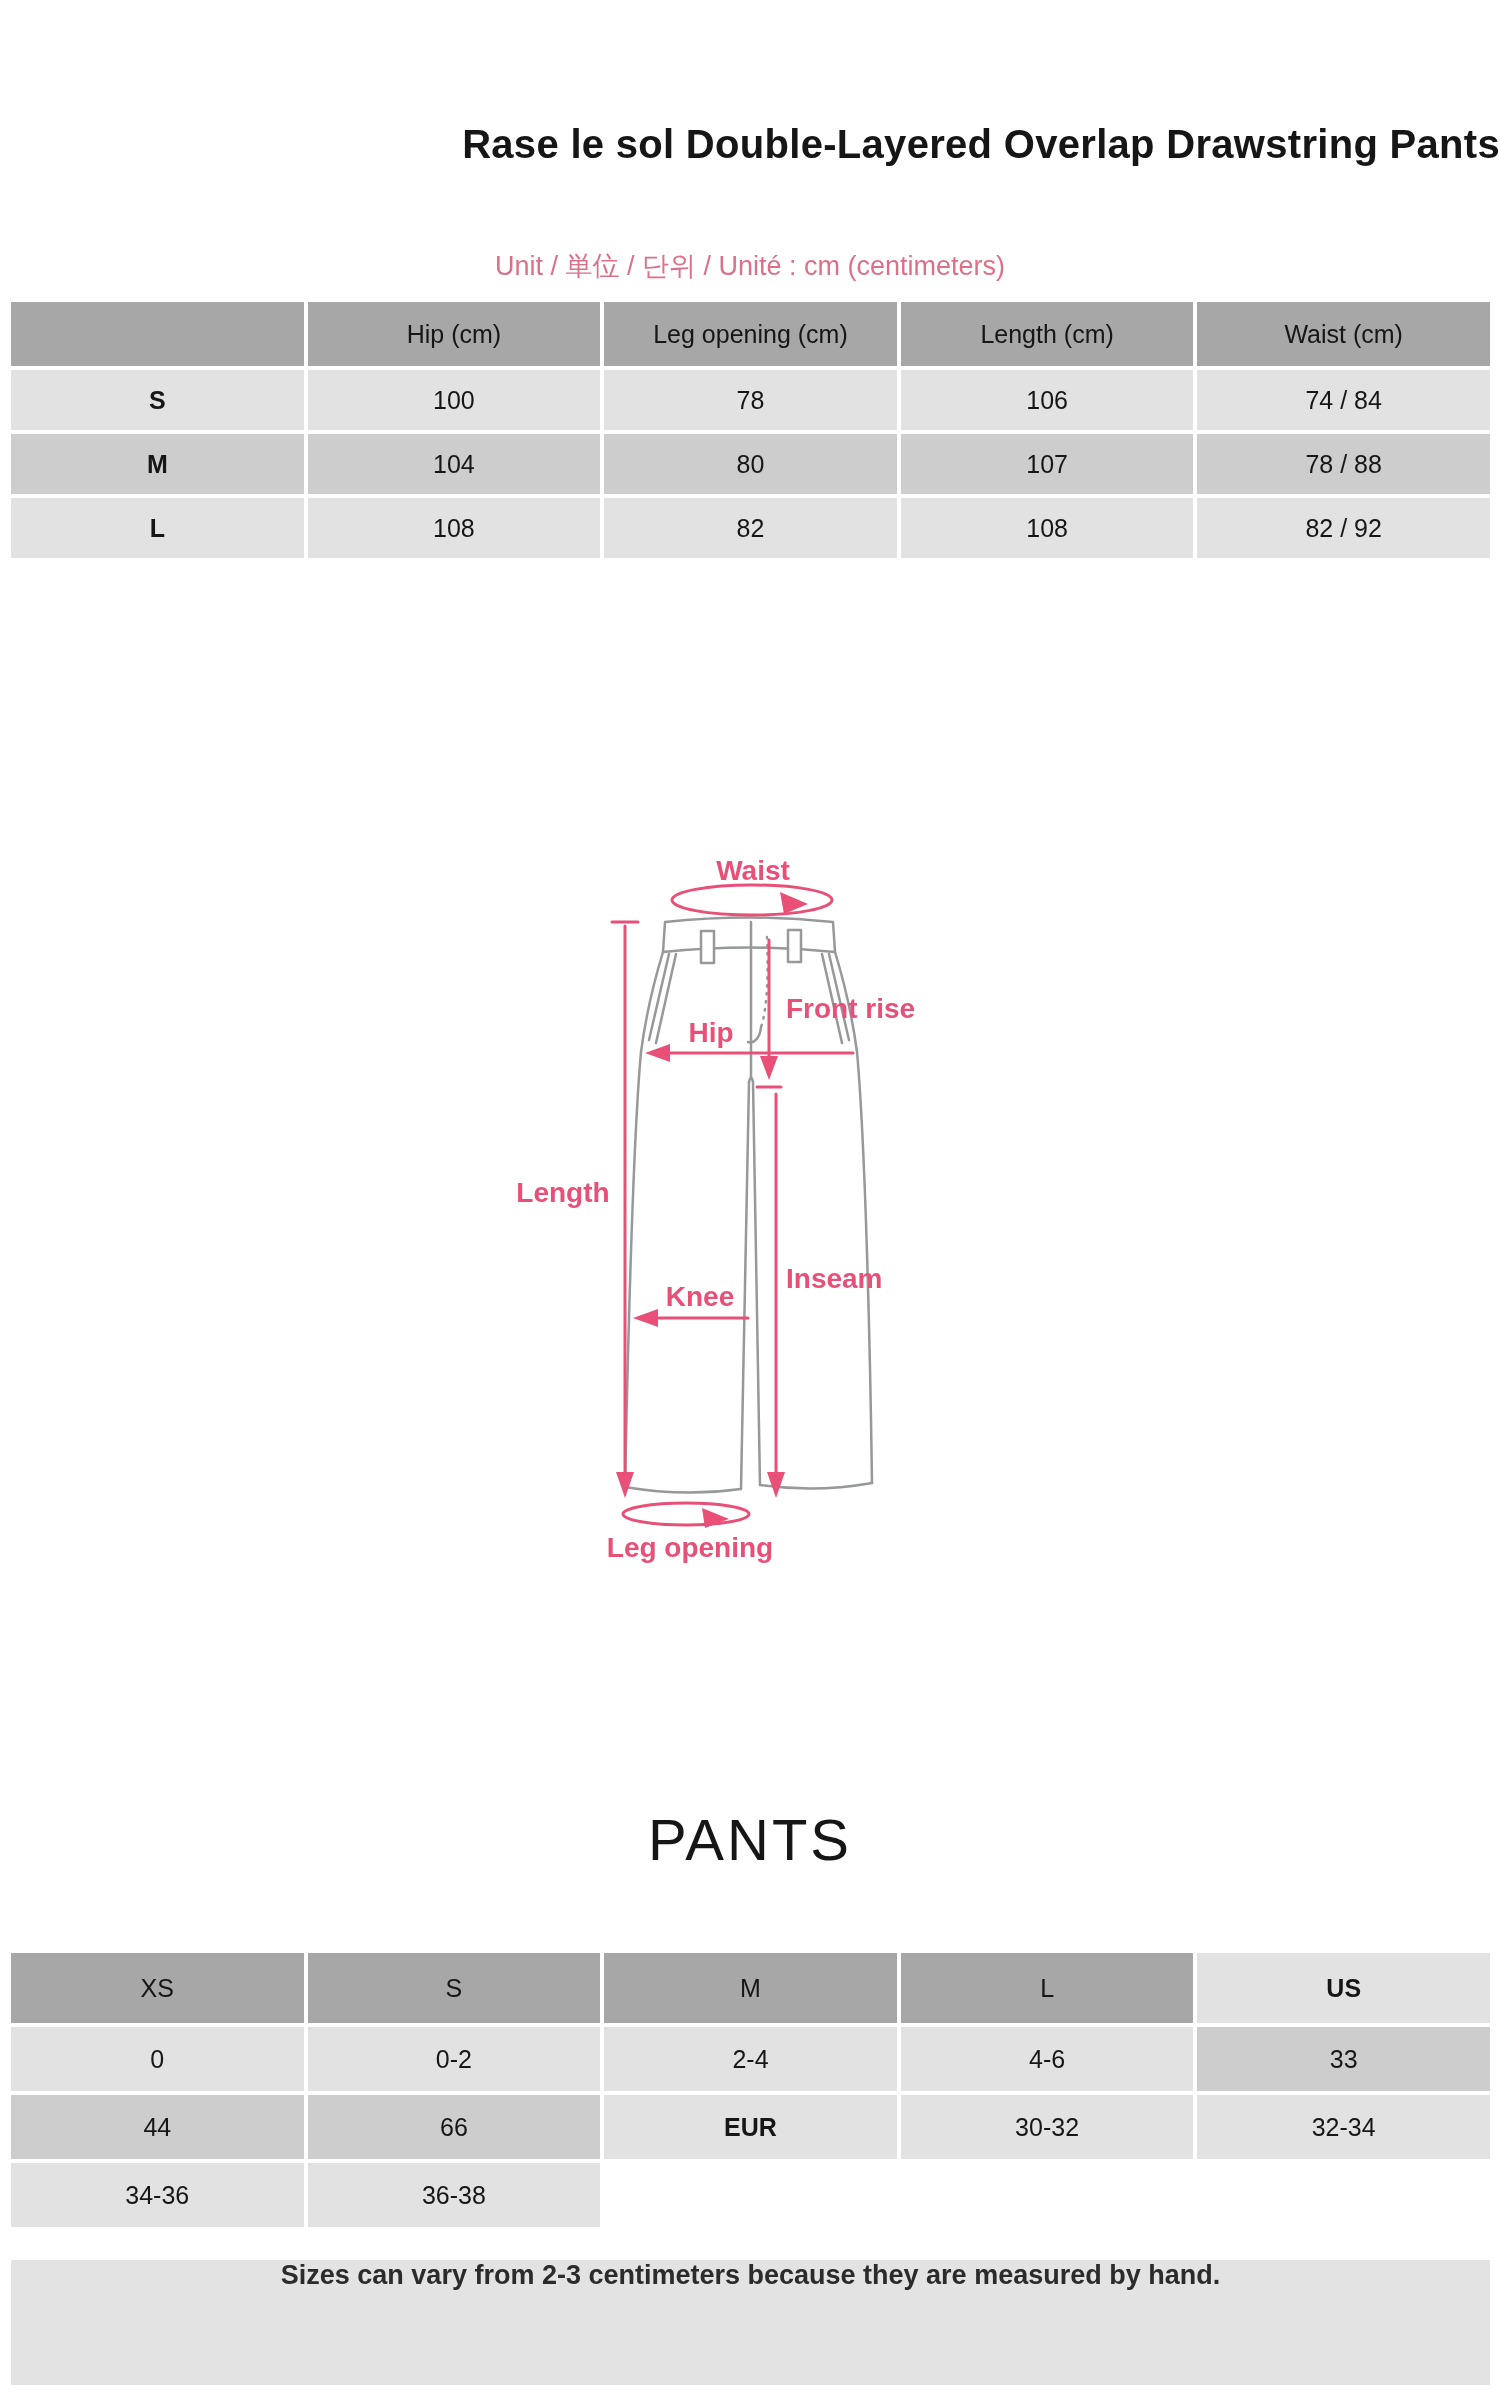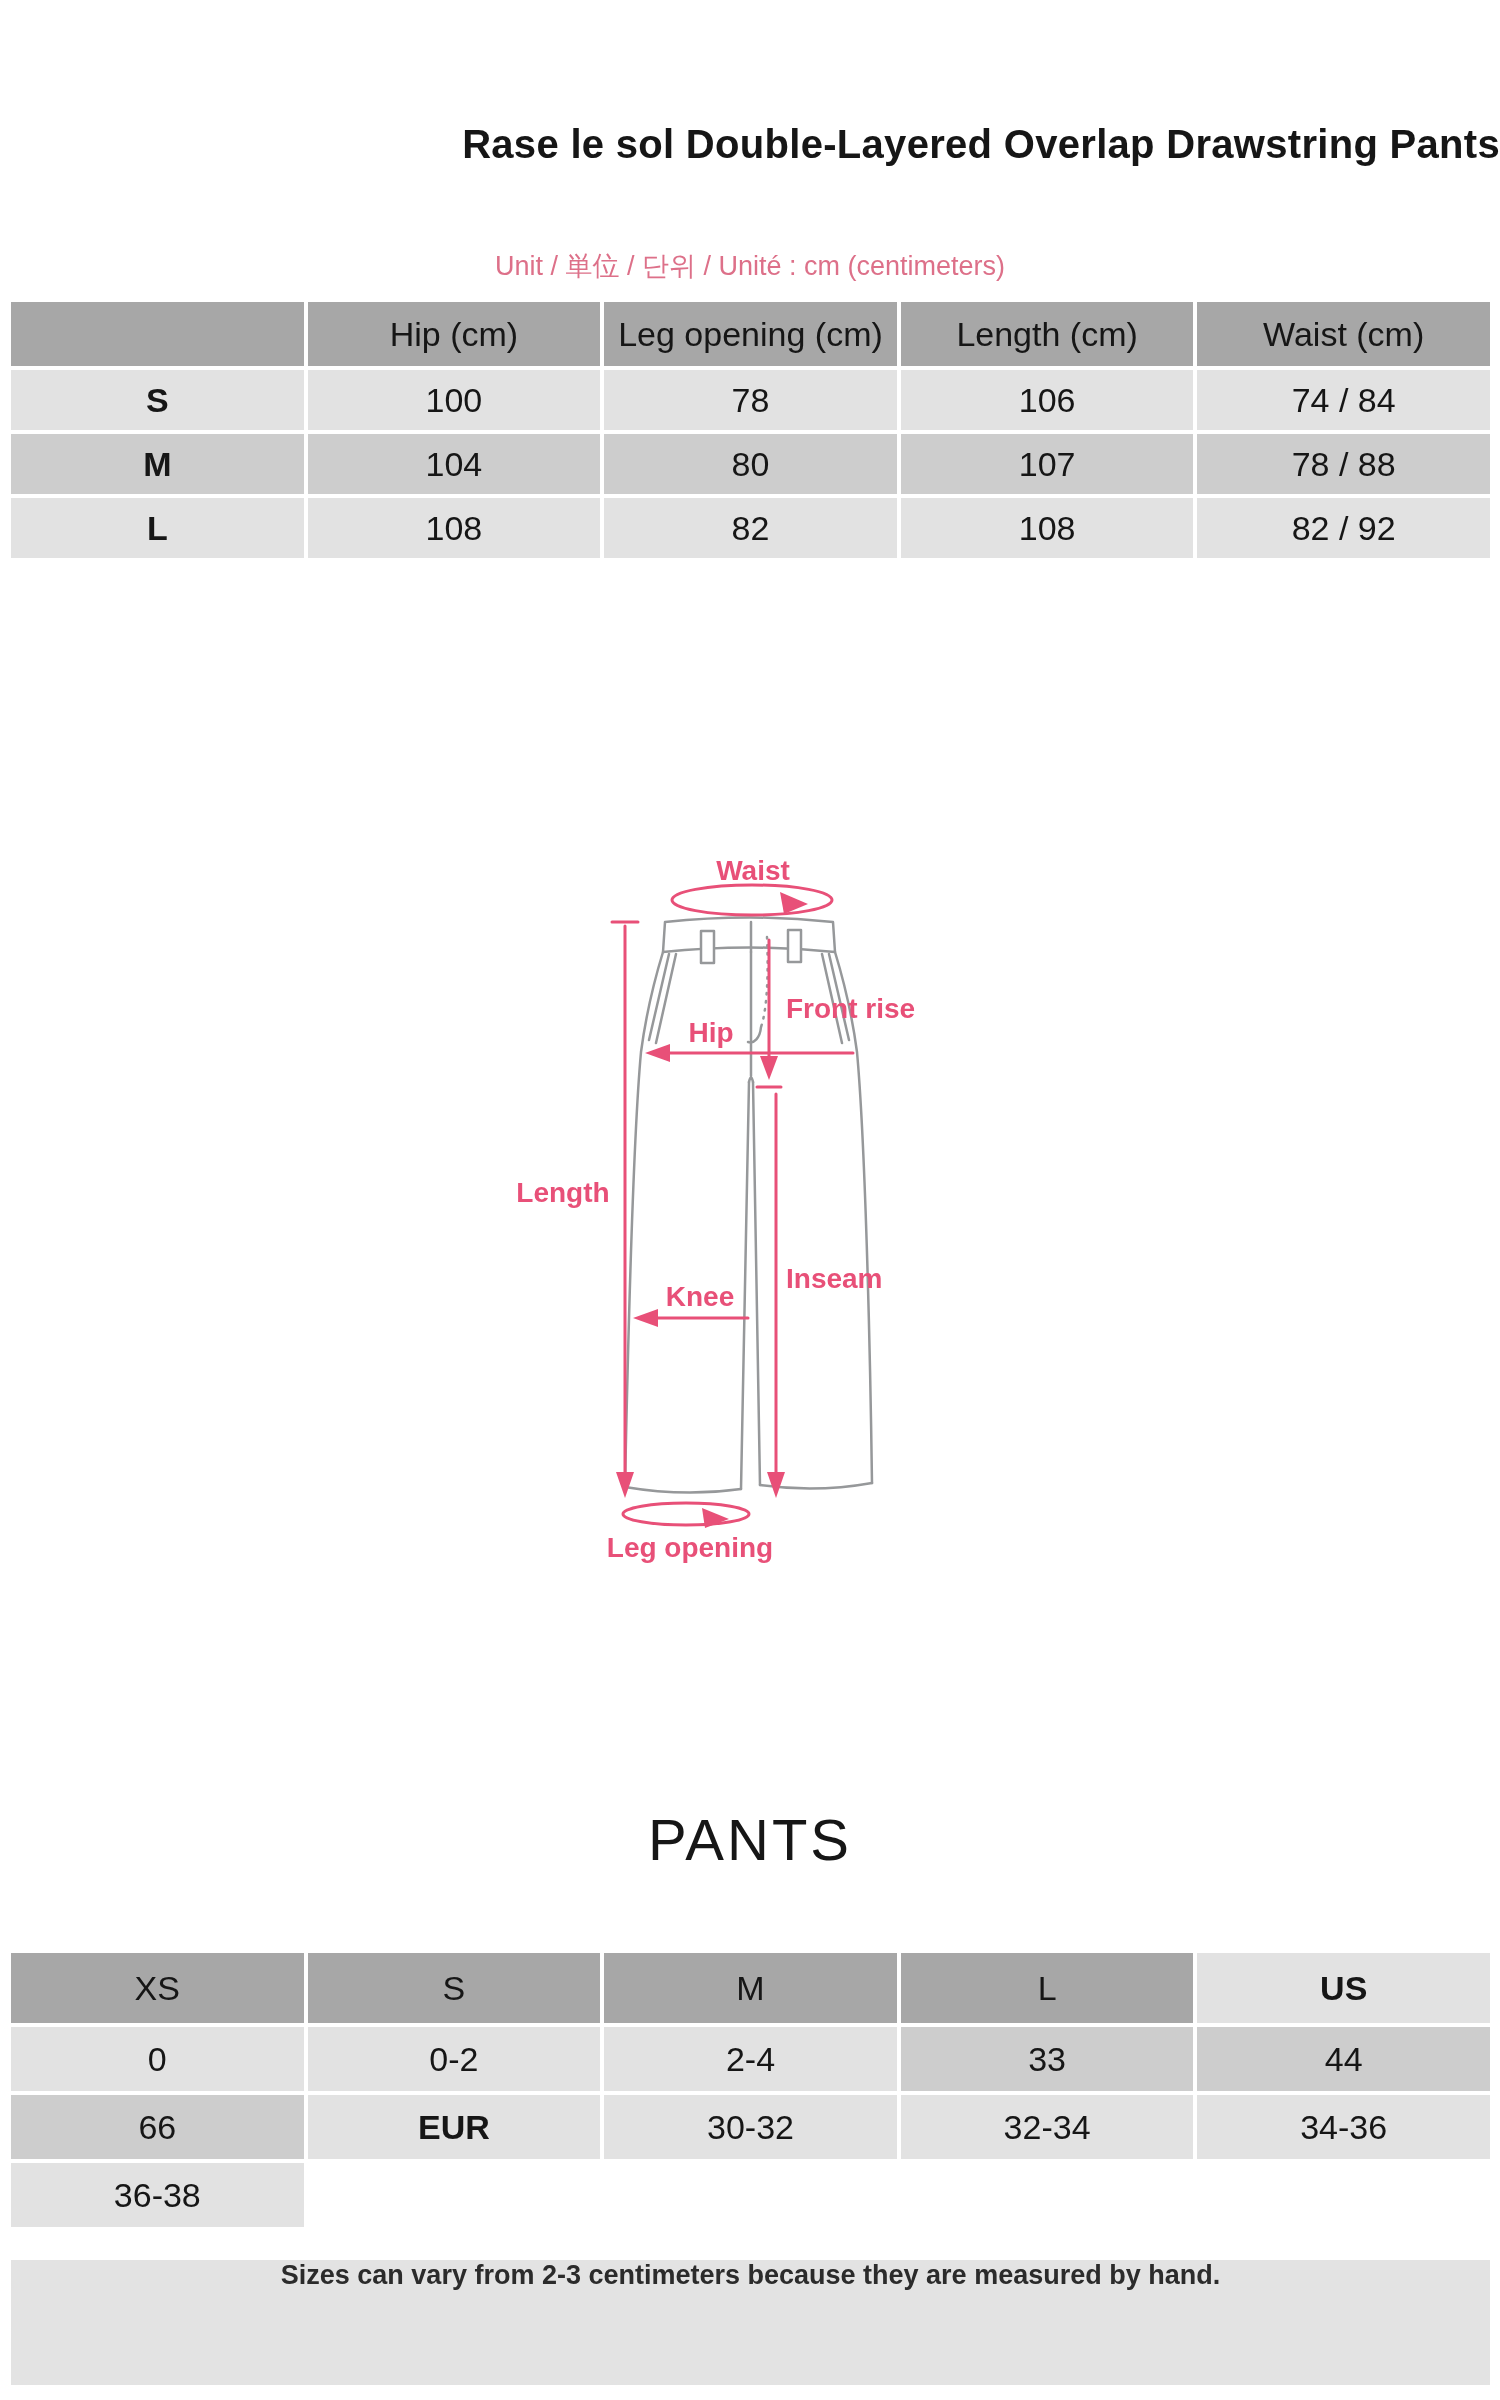--- a/index.html
+++ b/index.html
@@ -16,21 +16,21 @@
   .page{position:relative;width:1500px;height:2400px;background:#fff;overflow:hidden;
         font-family:"Liberation Sans",sans-serif;color:var(--ink);}
   .title{position:absolute;top:122px;left:0;width:100%;text-align:right;
          font-size:40px;font-weight:700;letter-spacing:.3px;}
   .unit-note{position:absolute;top:248px;left:0;width:100%;text-align:center;
          font-size:27px;font-weight:400;color:var(--unit-pink);}
   .tbl{position:absolute;left:11px;right:10px;display:grid;
        grid-template-columns:repeat(5,1fr);gap:4px;background:#fff;}
   #size-table{top:302px;grid-template-rows:64px 60px 60px 60px;}
   #conv-table{top:1953px;grid-template-rows:70px 64px 64px 64px;}
-  .cell{display:flex;align-items:center;justify-content:center;font-size:34px;}
+  .cell{display:flex;align-items:center;justify-content:center;font-size:25px;}
   .hdr{background:var(--header-gray);}
   .light{background:var(--row-light);}
   .mid{background:var(--row-mid);}
   .b{font-weight:700;}
   .pants-heading{position:absolute;top:1806px;left:0;width:100%;text-align:center;
         font-size:58px;font-weight:300;letter-spacing:3px;}
   .footer-band{position:absolute;top:2260px;left:11px;right:10px;height:125px;
         background:var(--footer-gray);display:flex;align-items:flex-start;justify-content:center;
         font-size:27px;font-weight:700;color:#2b2b2b;}
   .diagram{position:absolute;top:830px;left:0;}
@@ -150,20 +150,21 @@
   <div class="tbl" id="conv-table">
     <div class="cell hdr">XS</div>
     <div class="cell hdr">S</div>
     <div class="cell hdr">M</div>
     <div class="cell hdr">L</div>
 
     <div class="cell light b">US</div>
     <div class="cell light">0</div>
     <div class="cell light">0-2</div>
     <div class="cell light">2-4</div>
+    <div class="cell light">4-6</div>
 
     <div class="cell mid">33</div>
     <div class="cell mid">44</div>
     <div class="cell mid">66</div>
 
     <div class="cell light b">EUR</div>
     <div class="cell light">30-32</div>
     <div class="cell light">32-34</div>
     <div class="cell light">34-36</div>
     <div class="cell light">36-38</div>

